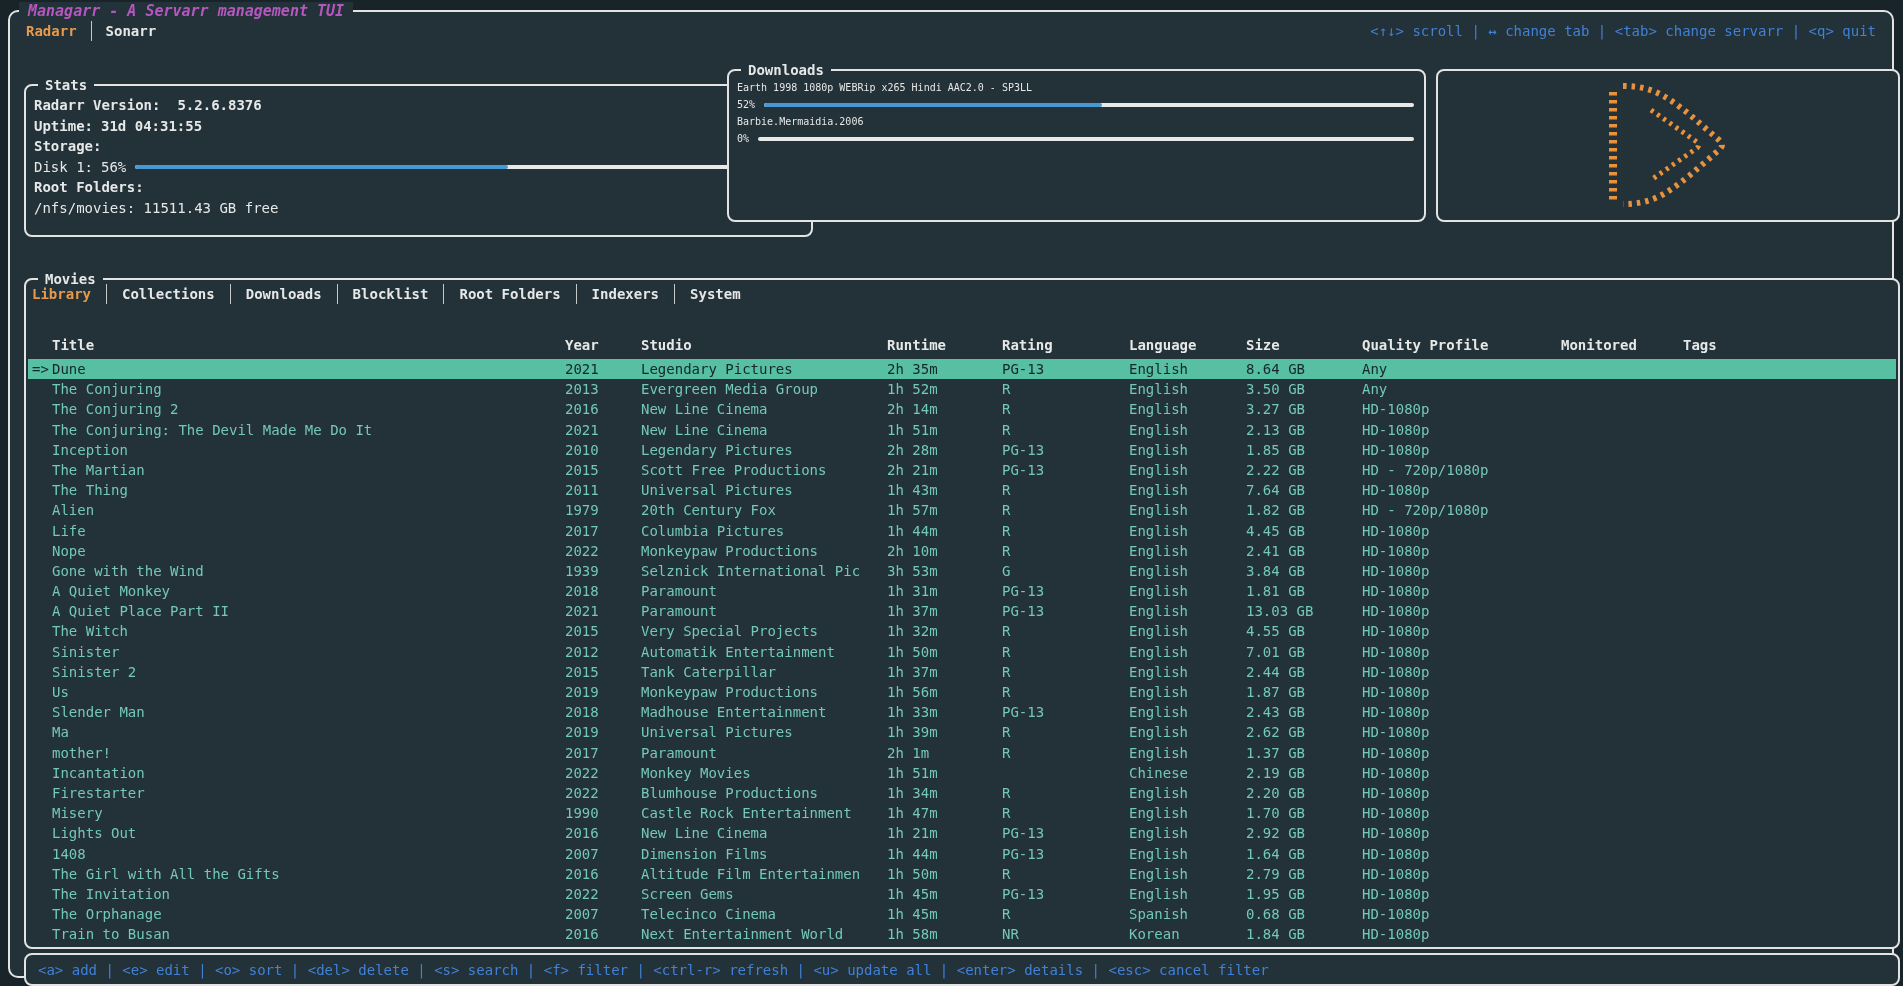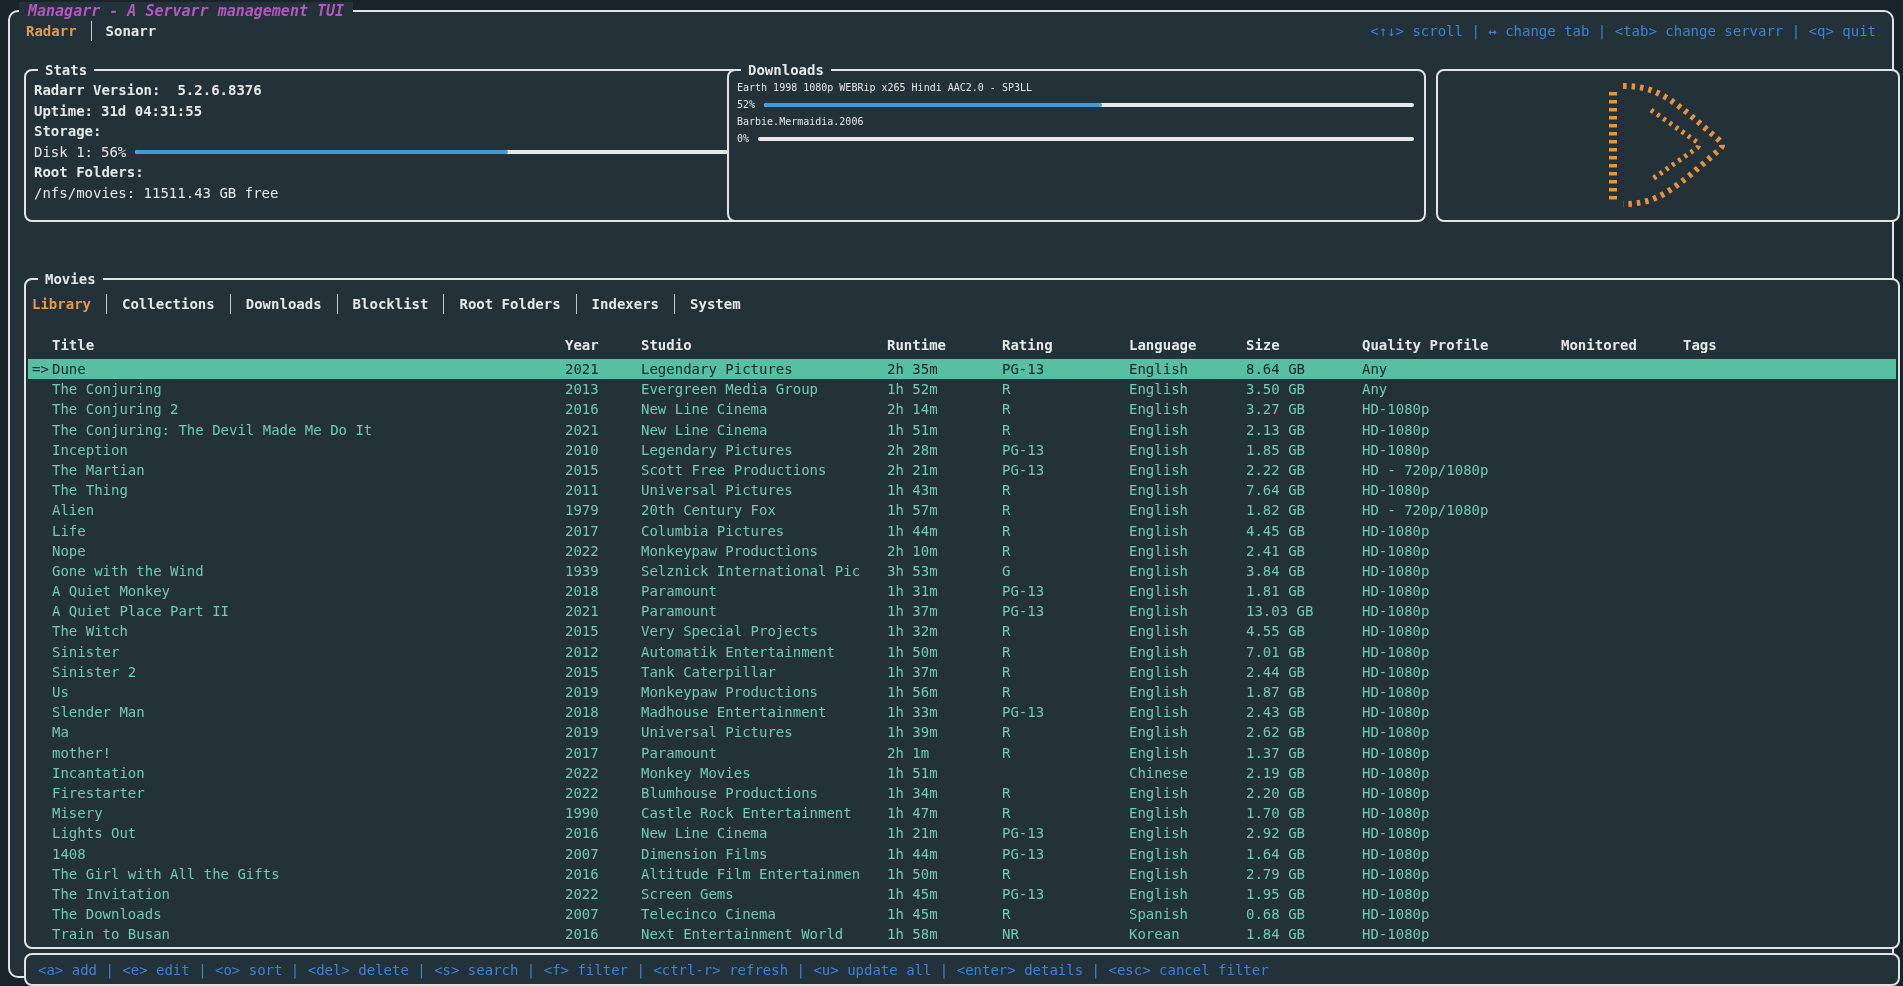--- a/index.html
+++ b/index.html
@@ -28,37 +28,37 @@
     align-items:center;padding:0 16px;height:26px;}
   .servarr-tabs{display:flex;align-items:center;gap:14px;font-weight:bold;font-size:14px;}
   .tab-active{color:var(--orange);}
   .vsep{display:inline-block;width:1px;height:20px;background:var(--border);opacity:.85;}
   .top-help{color:var(--blue);font-size:14px;white-space:pre;margin-left:32px;}
 
   .panel{position:absolute;background:var(--bg);border:2px solid var(--border);border-radius:8px;}
   .panel-title{position:absolute;left:12px;top:-1px;transform:translateY(-50%);background:var(--bg);
     padding:0 7px;font-weight:bold;font-size:14px;color:var(--fg);white-space:pre;}
 
-  .stats-panel{left:14px;top:57px;width:789px;height:153px;}
+  .stats-panel{left:14px;top:72px;width:789px;height:153px;}
   .stats-body{padding:9px 10px 0 8px;font-size:14px;text-align:center;}
   .sline{height:20.5px;line-height:20.5px;display:flex;align-items:center;white-space:pre;}
   .bold{font-weight:bold;}
   .gap2{margin-left:17px;} .gap1{margin-left:8px;}
   .pbar{flex:1 1 auto;height:4px;border-radius:2px;background:var(--bar-track);margin-left:9px;
     position:relative;overflow:hidden;}
   .pbar .fill{position:absolute;left:0;top:0;bottom:0;background:var(--bar-blue);border-radius:2px;}
 
   .downloads-panel{left:717px;top:57px;width:699px;height:153px;}
   .dl-body{padding:8px 10px 0 8px;font-size:10px;}
   .dline{height:17px;line-height:17px;display:flex;align-items:center;white-space:pre;}
 
   .logo-panel{left:1426px;top:57px;width:464px;height:153px;display:flex;align-items:center;justify-content:center;}
 
   .movies-panel{left:14px;top:266px;width:1876px;height:671px;}
-  .movies-tabs{position:absolute;left:6px;top:14px;display:flex;align-items:center;gap:15px;
+  .movies-tabs{position:absolute;left:6px;top:4px;display:flex;align-items:center;gap:15px;
     font-weight:bold;font-size:14px;}
   .mtab{cursor:default;}
   .mtab.tab-active{color:var(--orange);}
 
   .mgrid{display:grid;grid-template-columns:24px 513px 76px 246px 115px 127px 117px 116px 199px 122px 1fr;}
   .mheader{position:absolute;left:2px;right:2px;top:54px;height:22px;line-height:22px;
     font-weight:bold;font-size:14px;color:var(--fg);white-space:pre;}
   .mrows{position:absolute;left:2px;right:2px;top:79px;bottom:2px;overflow:hidden;}
   .mrow{height:20.2px;line-height:20.2px;font-size:14px;color:var(--teal);white-space:pre;}
   .mrow .c{overflow:hidden;}
@@ -581,21 +581,21 @@
     <span class="c c-language">English</span>
     <span class="c c-size">1.95 GB</span>
     <span class="c c-quality">HD-1080p</span>
     <span class="c c-monitored">
       
     </span>
     <span class="c c-tags"></span>
   </div>
           <div class="mgrid mrow">
     <span class="c c-marker"></span>
-    <span class="c c-title">The Downloads</span>
+    <span class="c c-title">The Orphanage</span>
     <span class="c c-year">2007</span>
     <span class="c c-studio">Telecinco Cinema</span>
     <span class="c c-runtime">1h 45m</span>
     <span class="c c-rating">R</span>
     <span class="c c-language">Spanish</span>
     <span class="c c-size">0.68 GB</span>
     <span class="c c-quality">HD-1080p</span>
     <span class="c c-monitored">
       
     </span>

